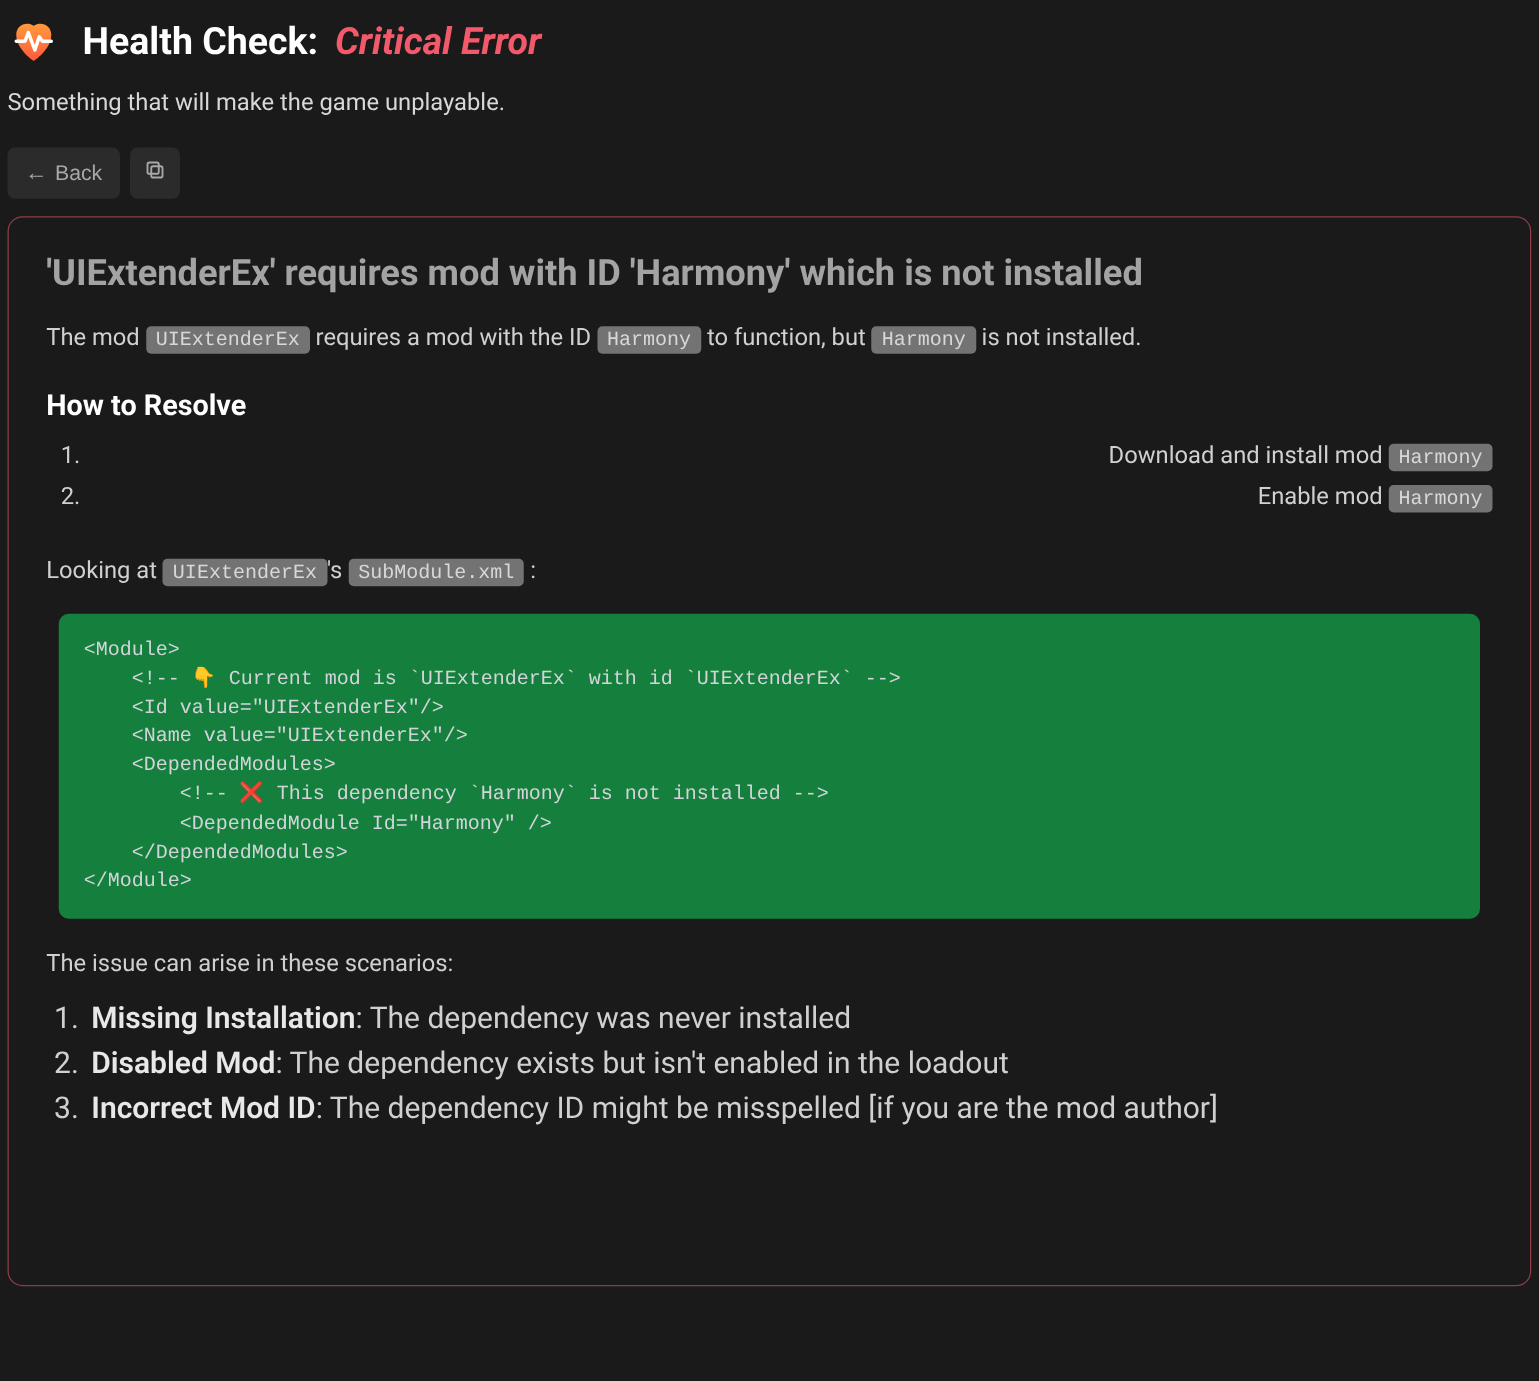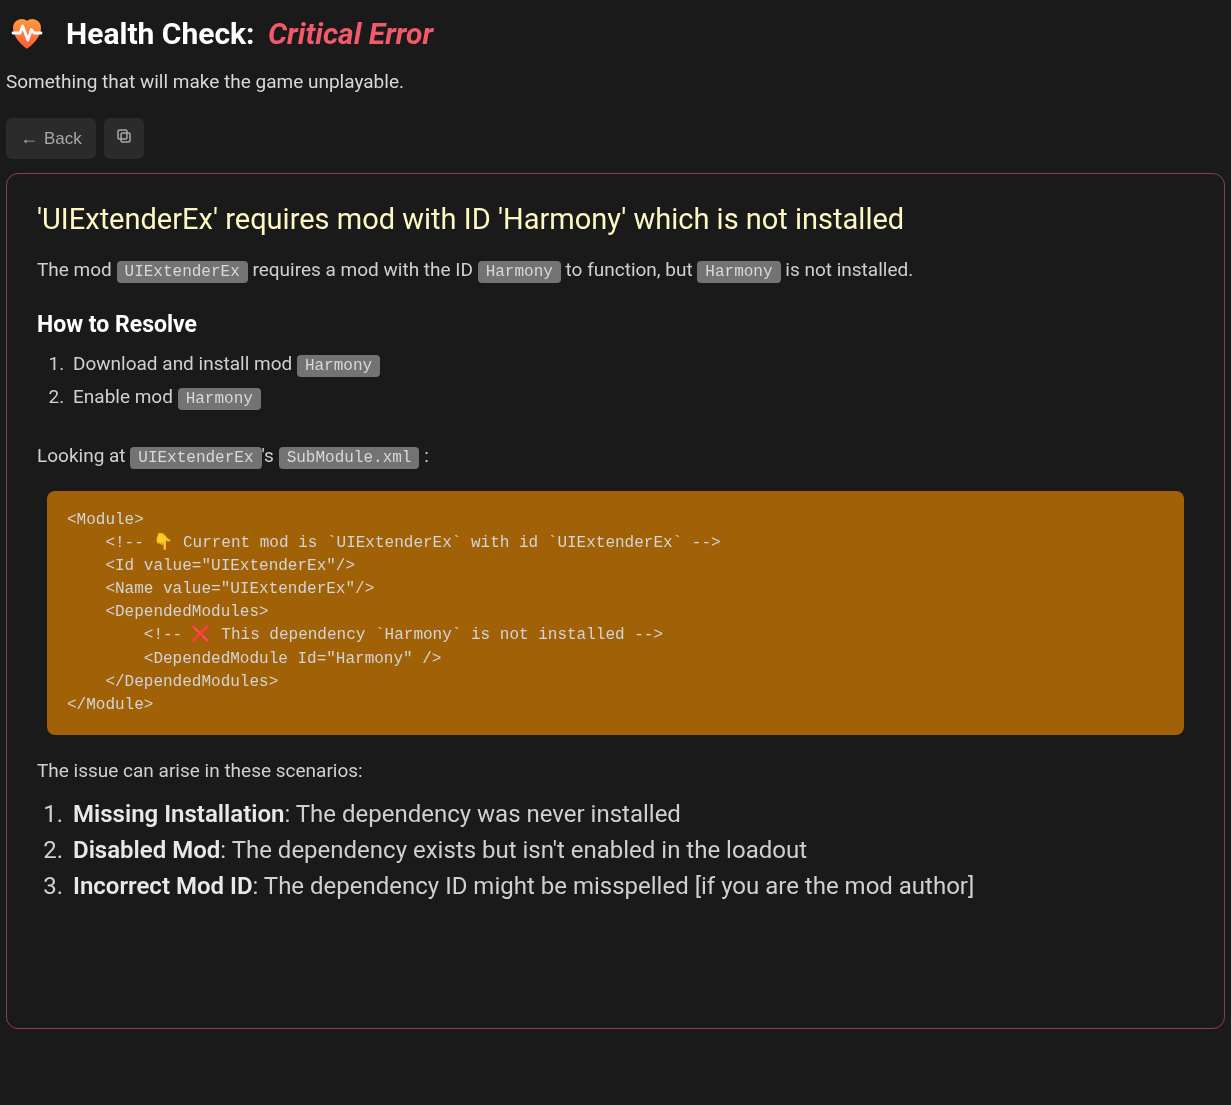--- a/index.html
+++ b/index.html
@@ -79,22 +79,22 @@
     }
     
     .content-card {
       border: 1px solid rgba(242, 90, 107, 0.55);
       border-radius: 12px;
       padding: 28px 30px 120px 30px;
     }
     
     .card-title {
       font-size: 29px;
-      font-weight: 400;
-      color: #fef9c3;
+      font-weight: 700;
+      color: #a3a3a3;
       margin-bottom: 20px;
     }
     
     .description {
       font-size: 19px;
       color: #d0d0d0;
       margin-bottom: 26px;
       line-height: 1.5;
     }
     
@@ -118,35 +118,36 @@
       color: #ffffff;
       margin-bottom: 14px;
     }
     
     .resolve-list {
       list-style-position: outside;
       padding-left: 32px;
       font-size: 19px;
       color: #d0d0d0;
       margin-bottom: 36px;
+      text-align: right;
     }
     
     .resolve-list li {
       margin-bottom: 10px;
       padding-left: 4px;
     }
     
     .tech-para {
       font-size: 19px;
       color: #d0d0d0;
       margin-bottom: 24px;
     }
     
     .code-block {
-      background-color: #a16207;
+      background-color: #15803d;
       border-radius: 8px;
       padding: 18px 20px;
       margin: 0 10px 24px 10px;
       font-family: "SFMono-Regular", Consolas, "Liberation Mono", Menlo, monospace;
       font-size: 16px;
       line-height: 1.45;
       color: #d2d4d9;
       white-space: pre;
       overflow-x: auto;
     }

